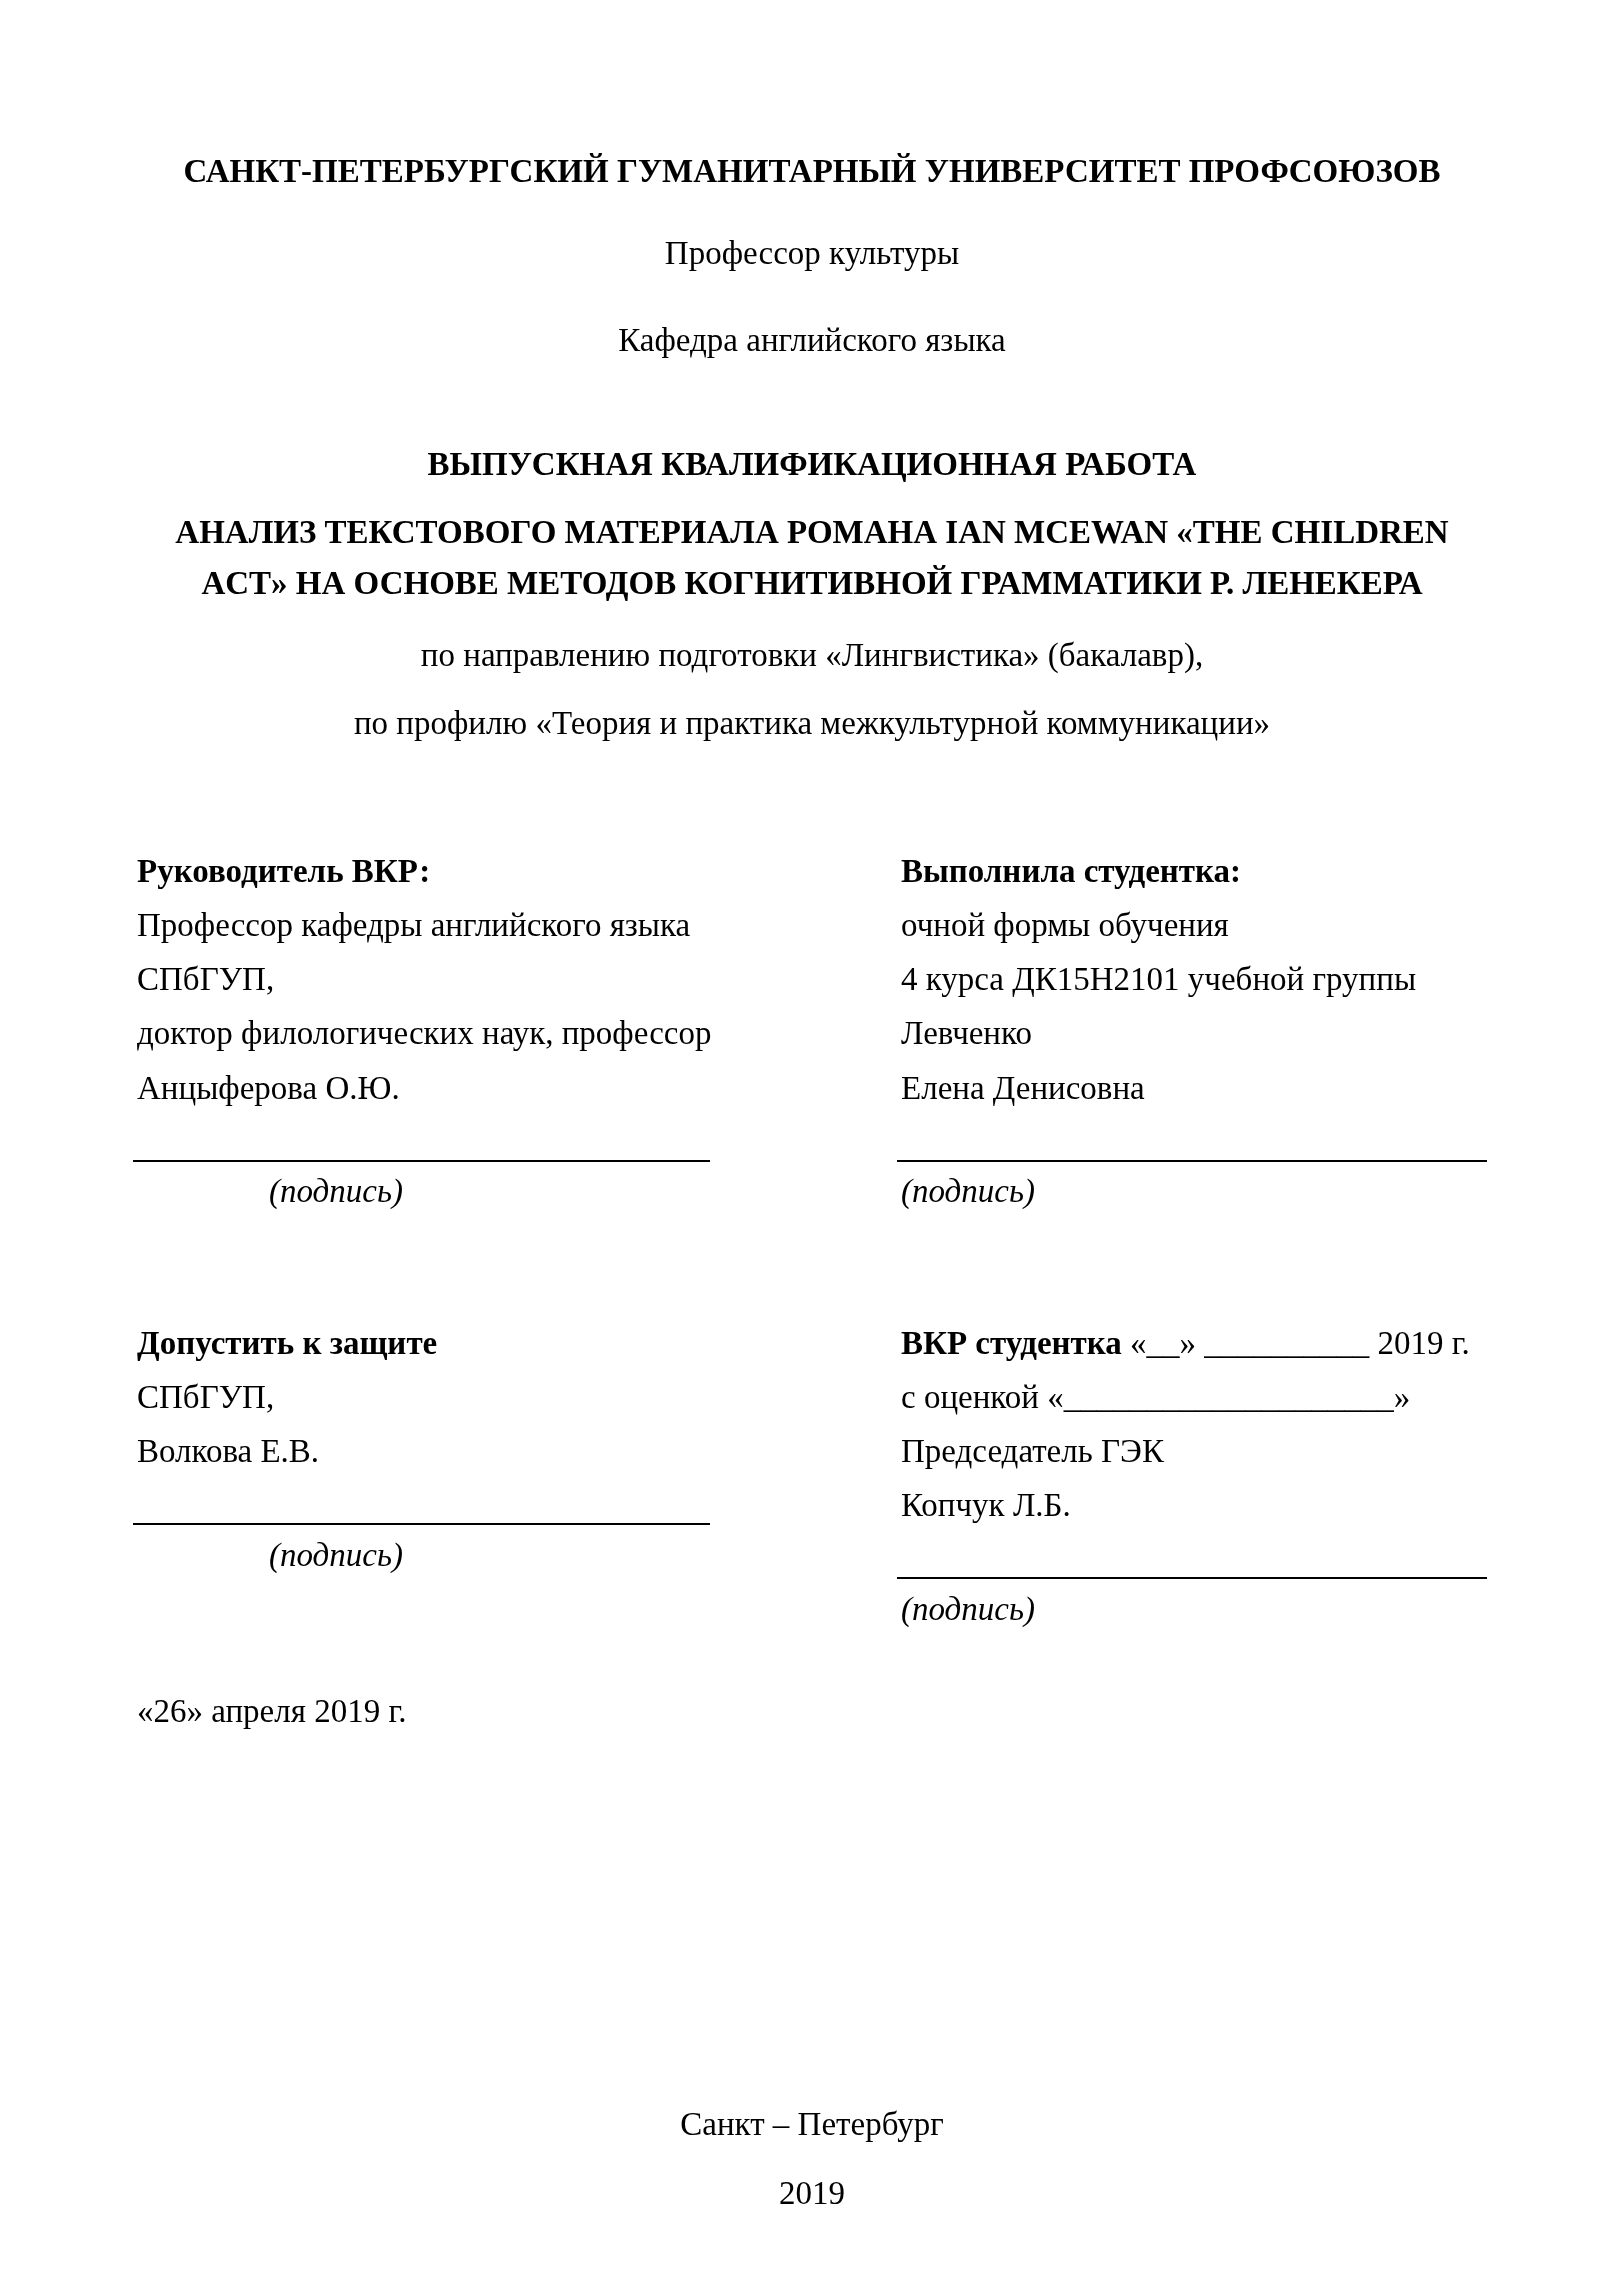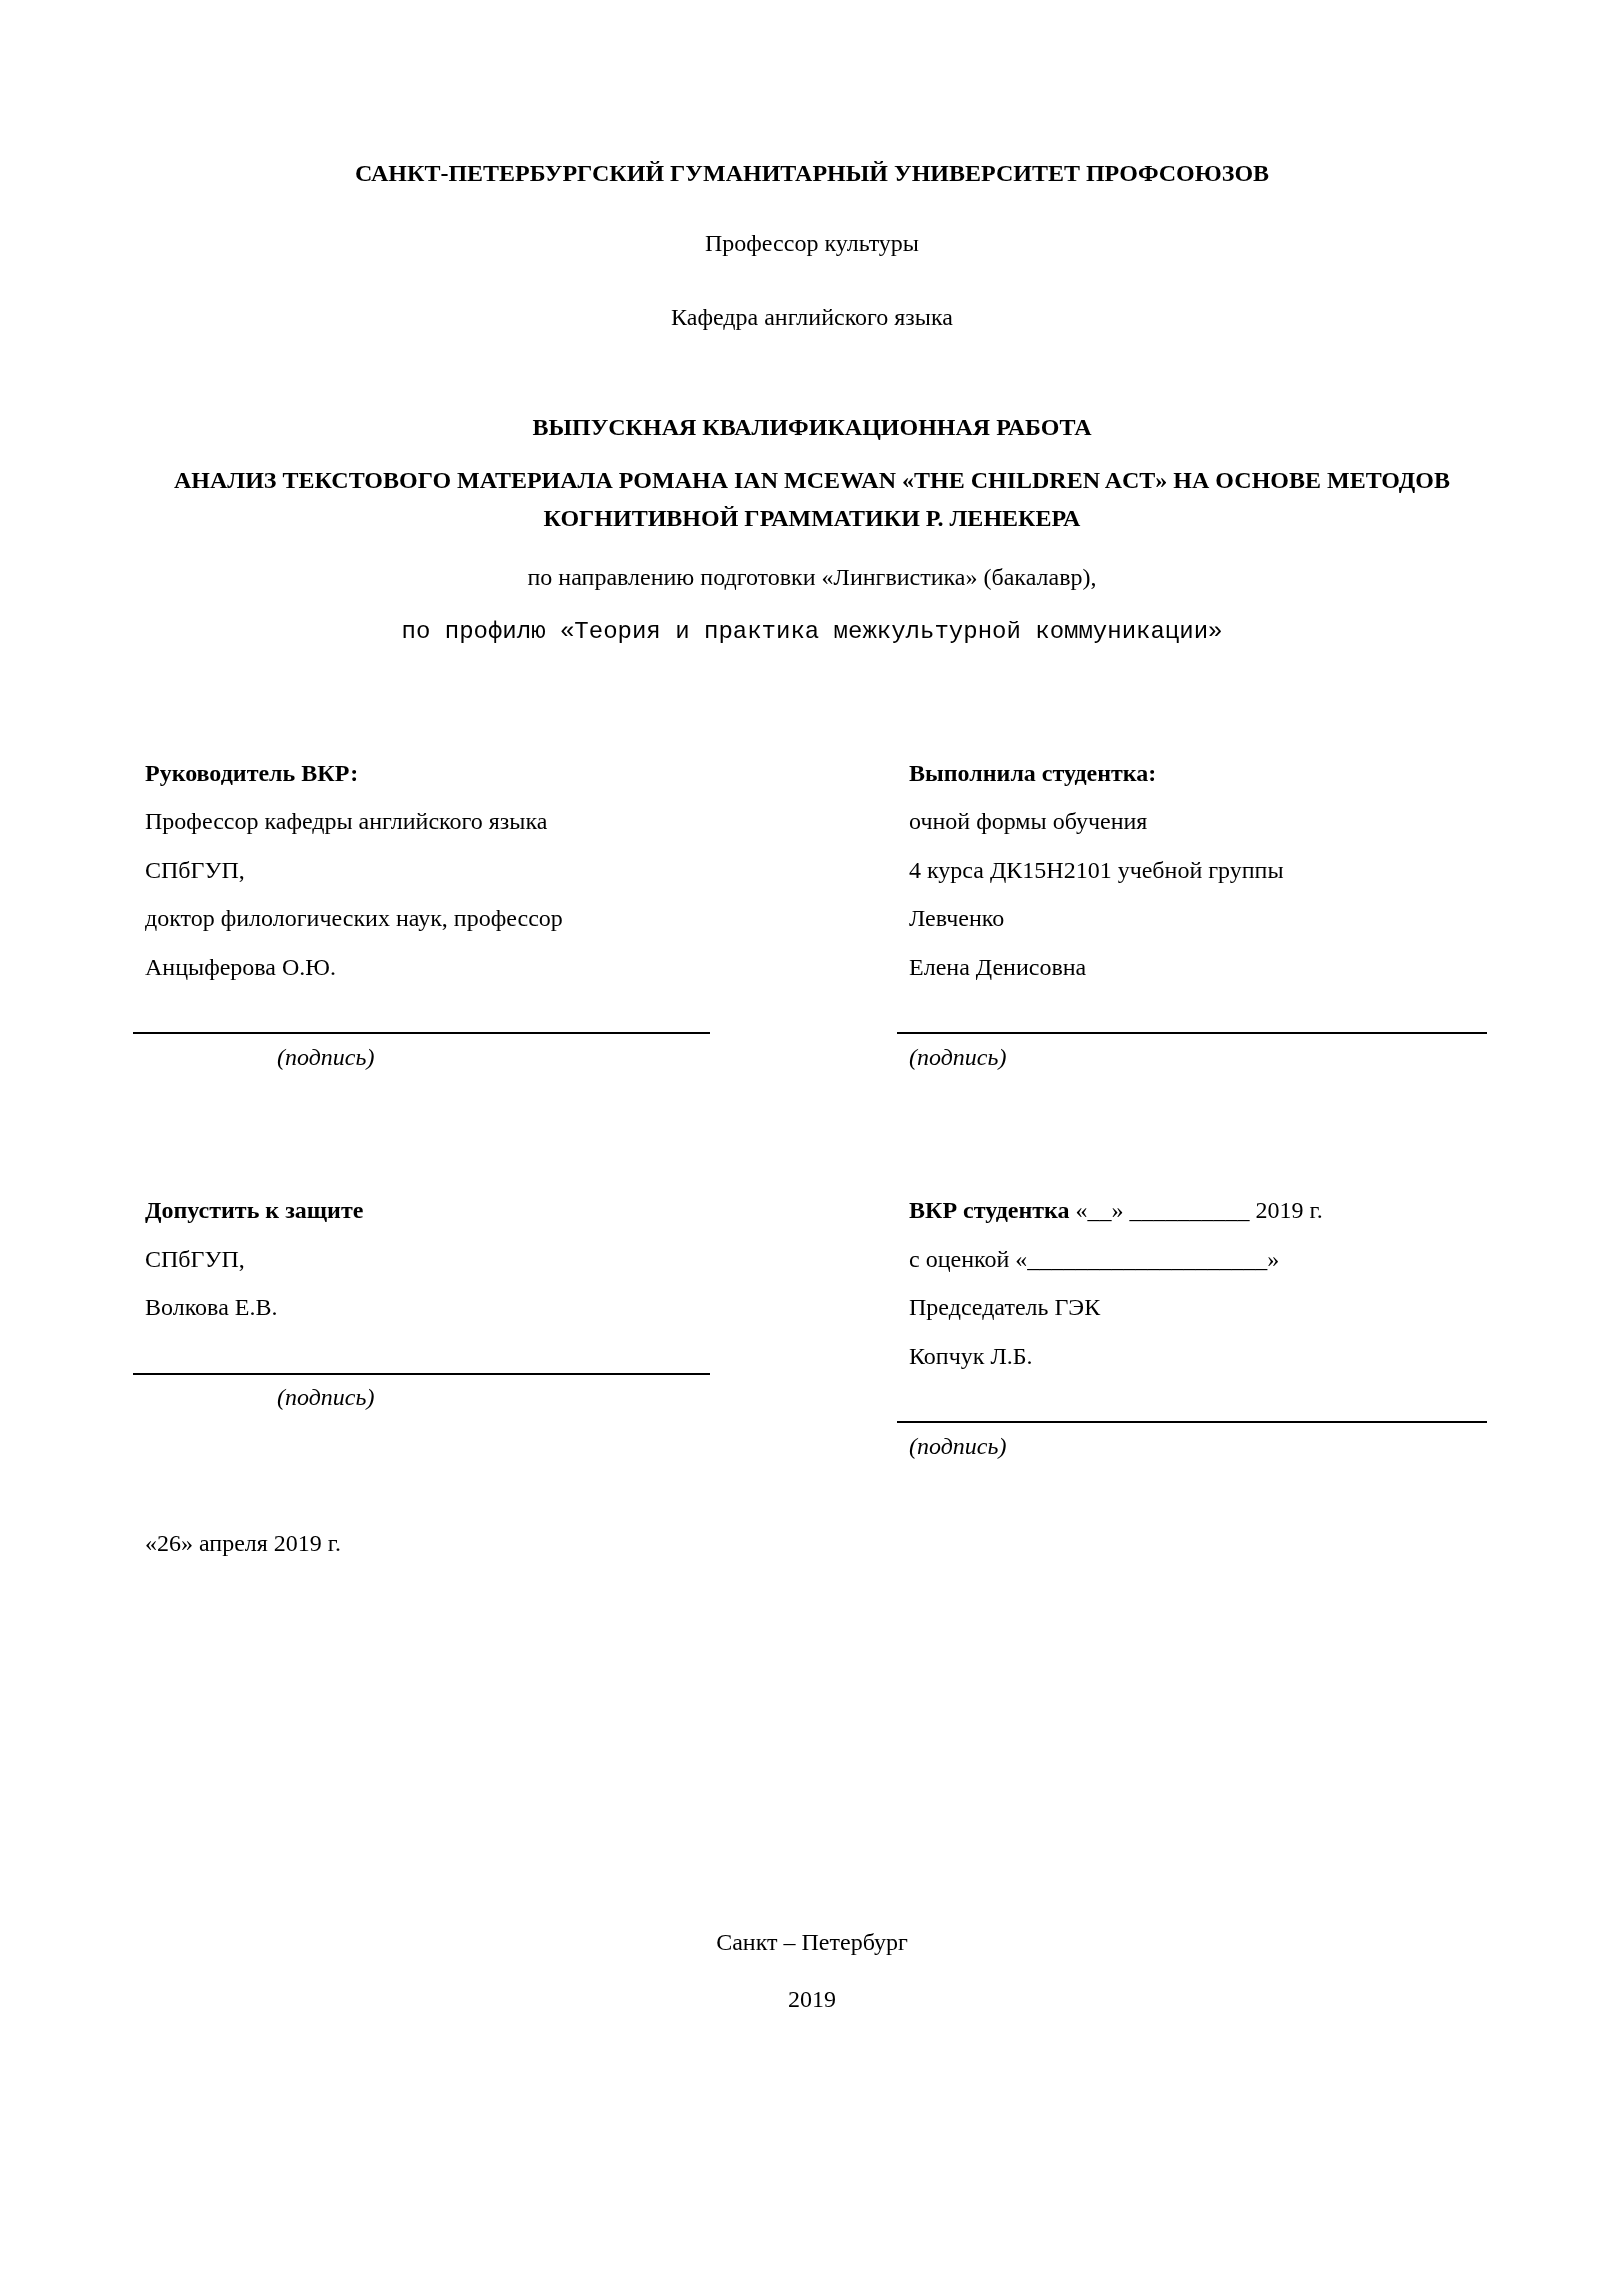--- a/index.html
+++ b/index.html
@@ -7,39 +7,39 @@
     width: 1623px;
     height: 2295px;
     background: #ffffff;
     color: #000000;
     font-family: "Liberation Serif", "DejaVu Serif", serif;
     font-size: 36px;
     overflow: hidden;
   }
   .page { padding: 146px 132px 0 133px; }
 
-  h1, h2, p { margin: 12px; font-size: 24px; font-weight: normal; line-height: 1.5; }
+  h1, h2, p { margin: 4px; font-size: 33px; font-weight: normal; line-height: 1.5; }
 
   .university {
     font-weight: bold;
     text-align: center;
     white-space: nowrap;
     line-height: 1.3;
   }
   .faculty    { margin-top: 36px; text-align: center; }
   .department { margin-top: 38px; text-align: center; }
   .work-type  { margin-top: 74px; font-weight: bold; text-align: center; }
   .thesis-title {
     margin-top: 17.3px;
     font-weight: bold;
     text-align: center;
     line-height: 1.55;
   }
   .direction { margin-top: 22px; text-align: center; }
-  .profile   { margin-top: 19px; text-align: center; font-family: Liberation Mono, monospace; }
+  .profile   { margin-top: 19px; text-align: center; }
 
   .columns { display: flex; }
   .columns.first  { margin-top: 93px; gap: 48px; }
   .columns.second { margin-top: 93px; }
   .col-left  { width: 710px; }
   .col-right { margin-left: auto; width: 594px; }
   .col p { line-height: 1.52; }
   .heading { font-weight: bold; }
   .nowrap { white-space: nowrap; }
 

